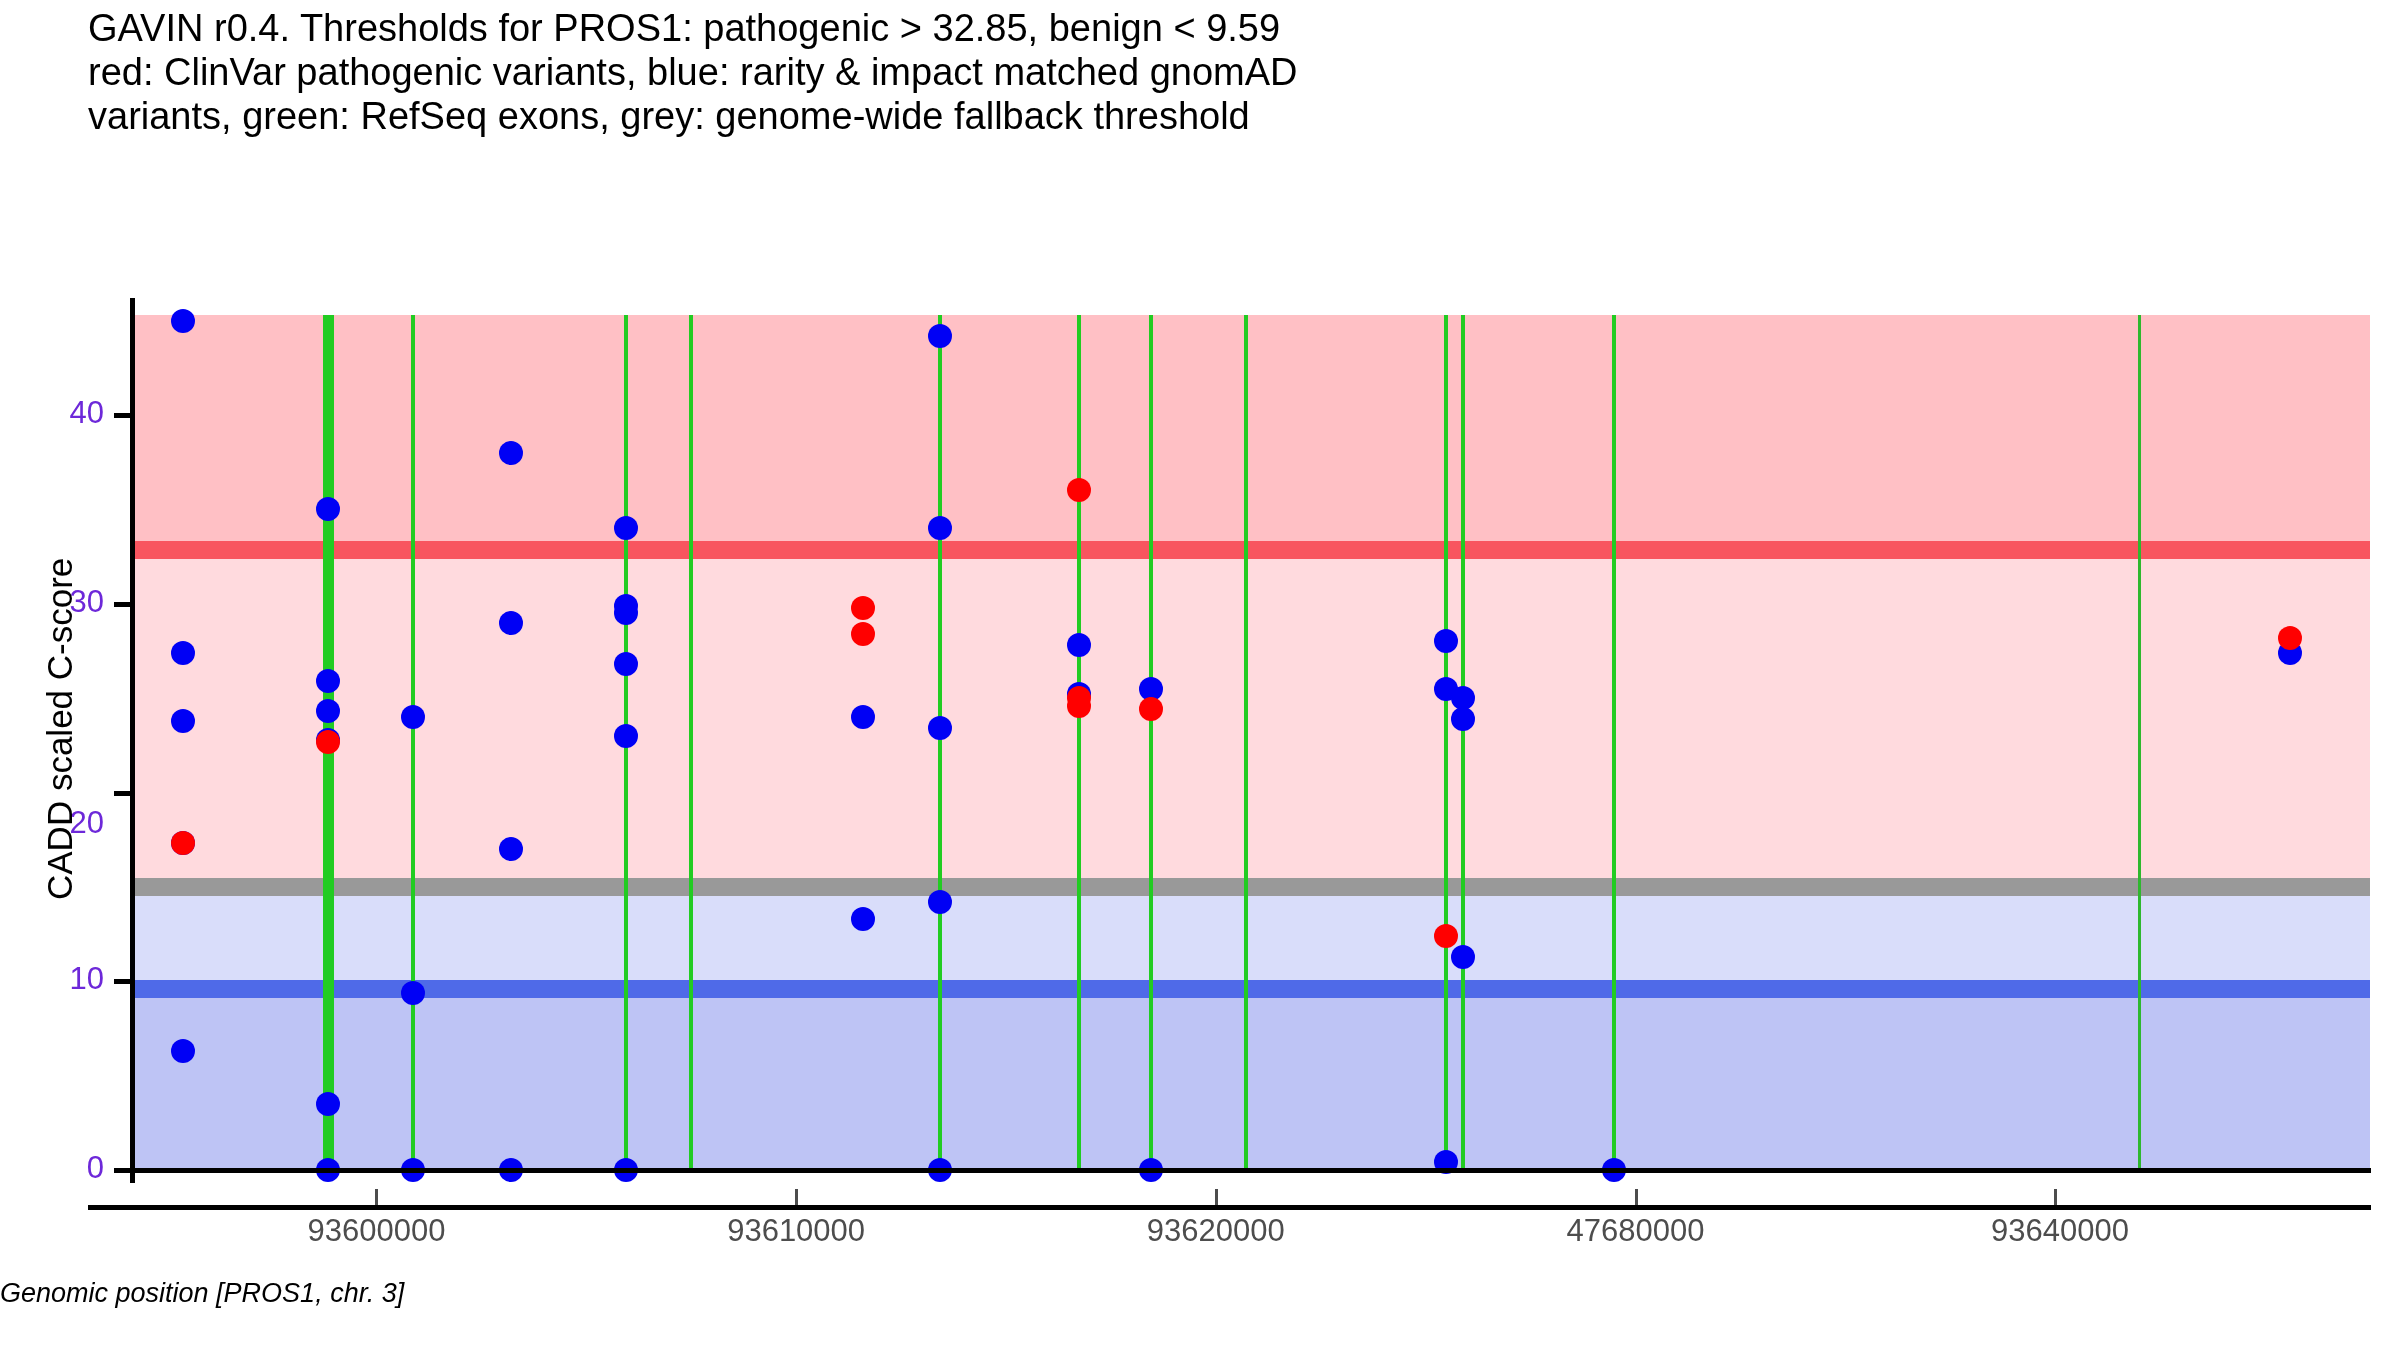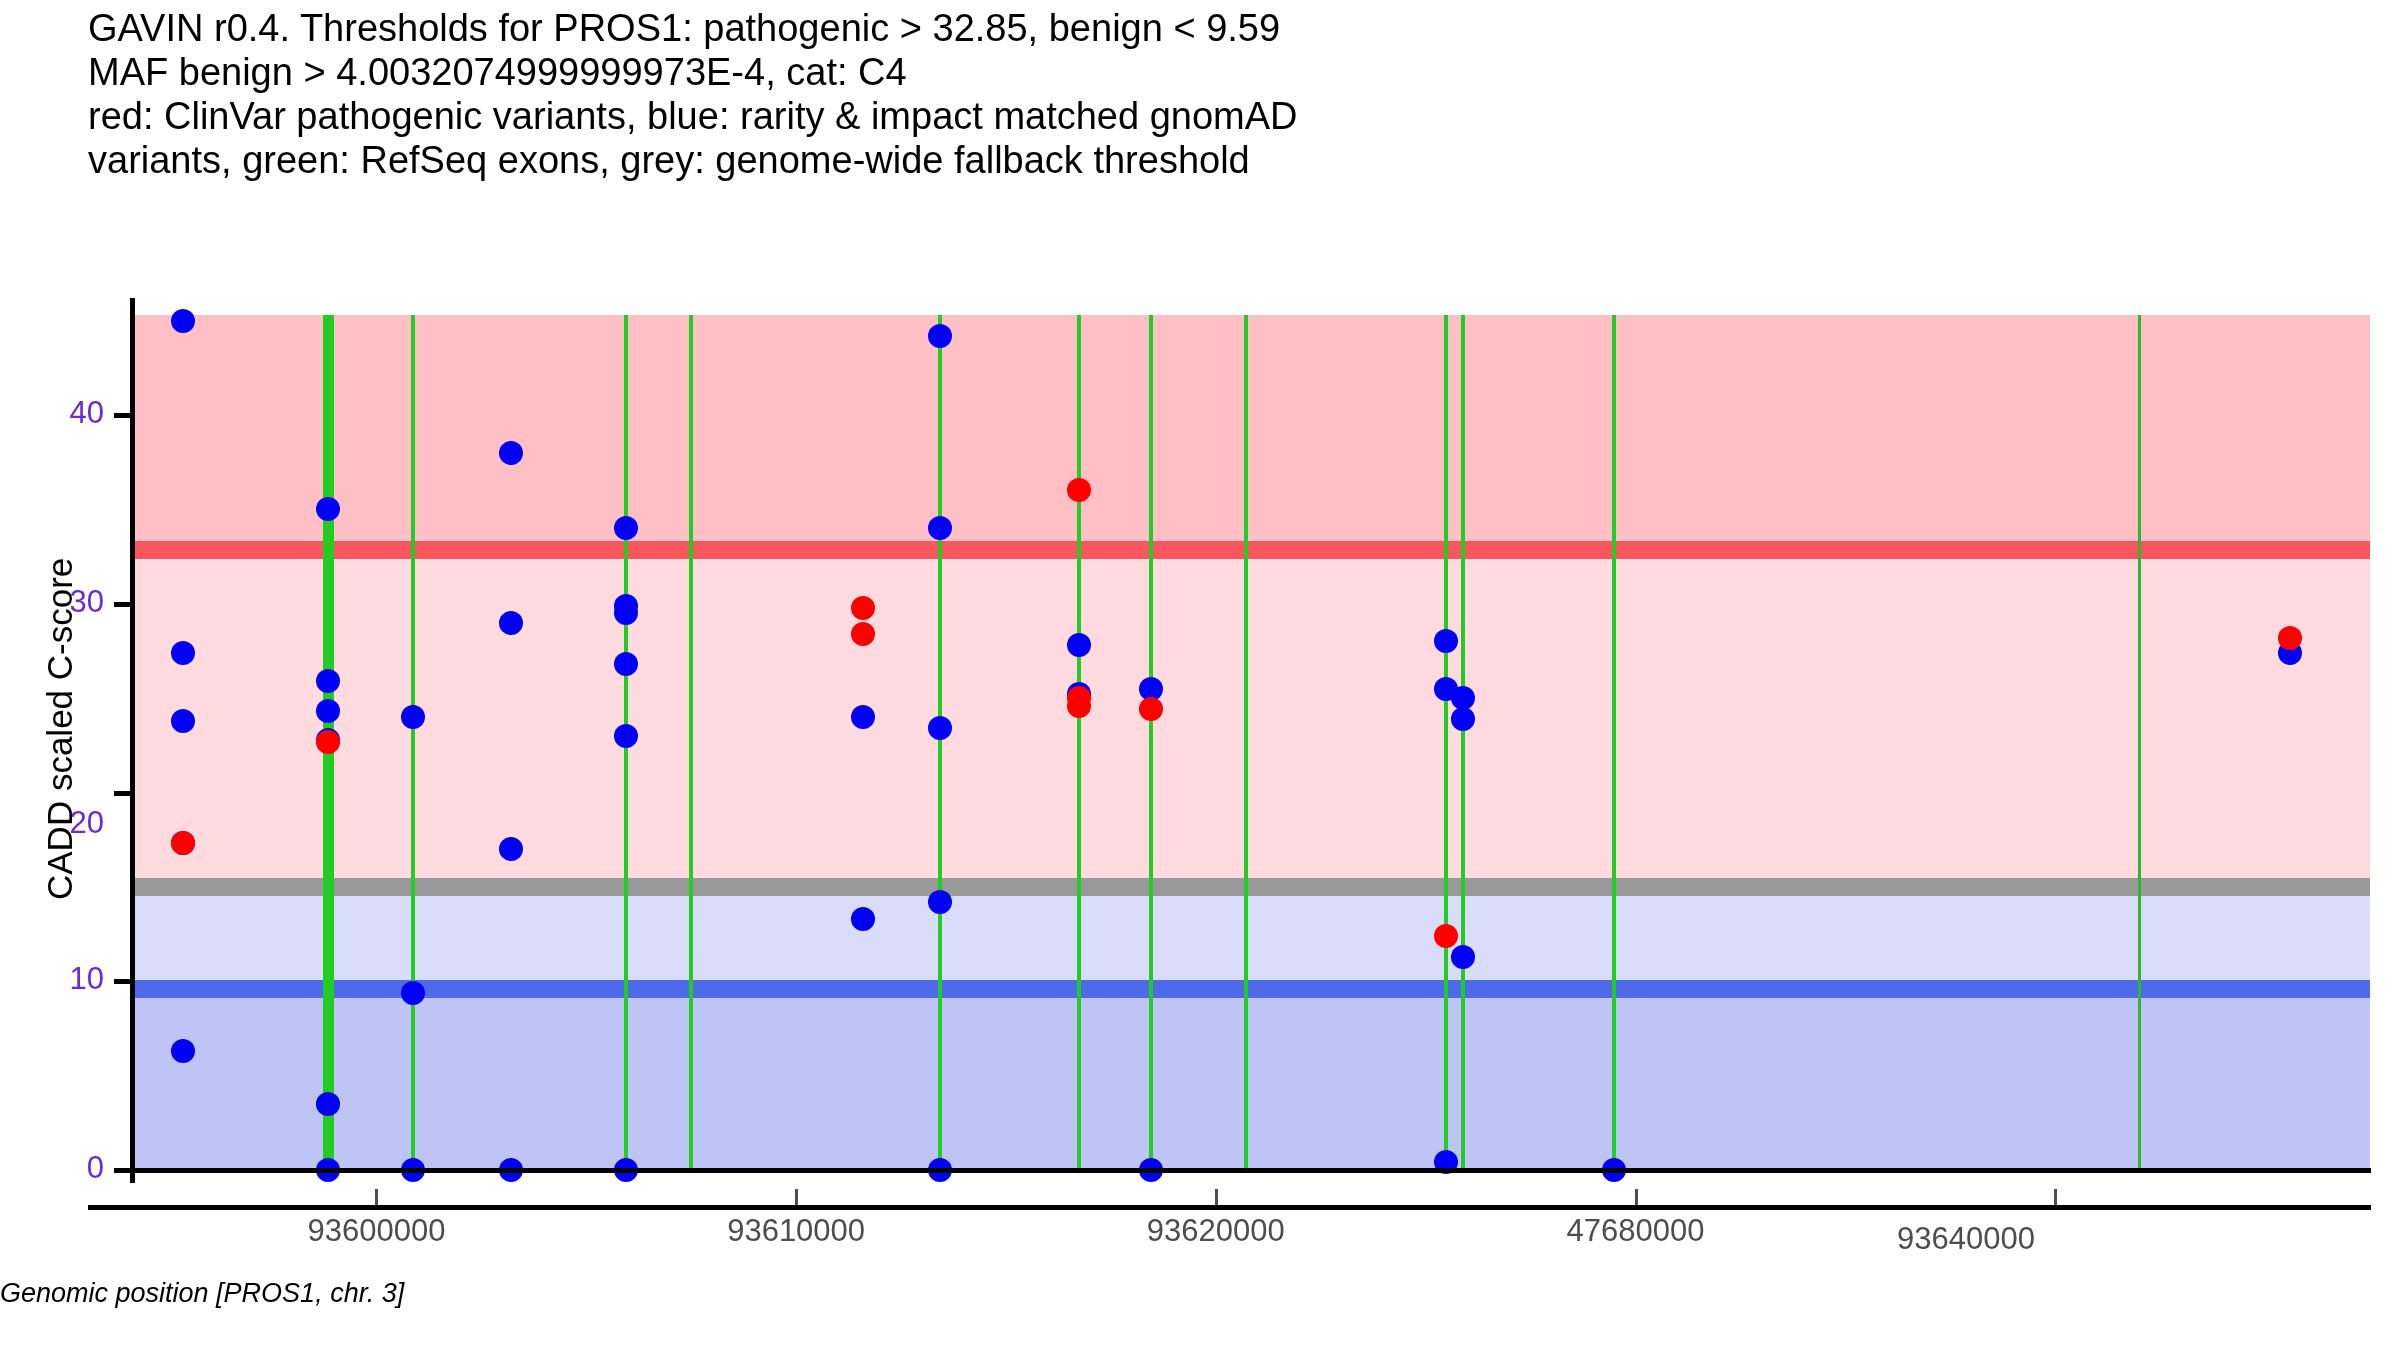--- a/index.html
+++ b/index.html
@@ -31,21 +31,20 @@
   .pt.blue{background:#0000f5;}
   .pt.red{background:#ff0000;}
 </style>
 </head>
 <body>
 
 <div id="root">
 
   <div class="title-block">
     <div class="title-line">GAVIN r0.4. Thresholds for PROS1: pathogenic &gt; 32.85, benign &lt; 9.59</div>
-    <div class="title-line">MAF benign &gt; 4.0032074999999973E-4, cat: C4</div>
     <div class="title-line">red: ClinVar pathogenic variants, blue: rarity &amp; impact matched gnomAD</div>
     <div class="title-line">variants, green: RefSeq exons, grey: genome-wide fallback threshold</div>
   </div>
 
   <div class="plot" id="plot" style="top: 314.962px; left: 133px; width: 2237px; height: 855.037px;">
       <div class="band" style="top: 0px; height: 234.994px; background: rgb(255, 192, 197);"></div>
       <div class="band" style="top: 234.994px; height: 336.919px; background: rgb(255, 218, 222);"></div>
       <div class="band" style="top: 571.912px; height: 102.114px; background: rgb(217, 221, 250);"></div>
       <div class="band" style="top: 674.026px; height: 181.011px; background: rgb(190, 196, 245);"></div>
       <div class="band" style="top: 225.994px; height: 18px; background: rgb(248, 85, 95);"></div>
@@ -137,18 +136,18 @@
   <div id="xtick-layer">
       <div class="tick-x" style="left: 375.426px;"></div>
       <div class="xlabel-txt" style="left: 246.426px;">93600000</div>
       <div class="tick-x" style="left: 795.126px;"></div>
       <div class="xlabel-txt" style="left: 666.126px;">93610000</div>
       <div class="tick-x" style="left: 1214.83px;"></div>
       <div class="xlabel-txt" style="left: 1085.83px;">93620000</div>
       <div class="tick-x" style="left: 1634.53px;"></div>
       <div class="xlabel-txt" style="left: 1505.53px;">47680000</div>
       <div class="tick-x" style="left: 2054.23px;"></div>
-      <div class="xlabel-txt" style="left: 1836px; margin-top: 8px;">93640000</div>
+      <div class="xlabel-txt" style="left: 1930px;">93640000</div>
     </div>
 
   <div class="axis-title-y">CADD scaled C-score</div>
   <div class="axis-title-x">Genomic position [PROS1, chr. 3]</div>
 </div>
 
 </body></html>

